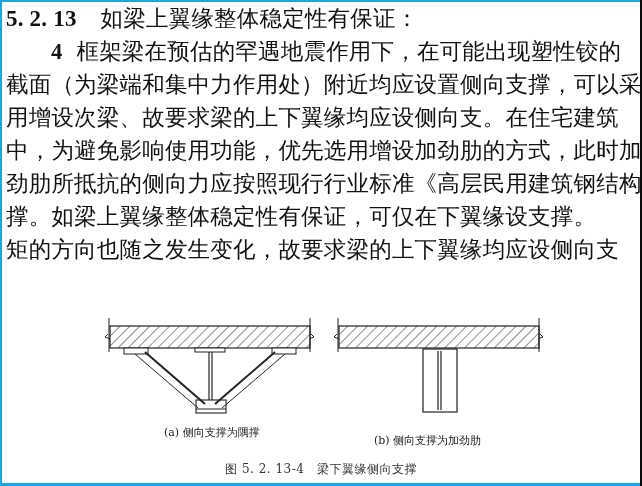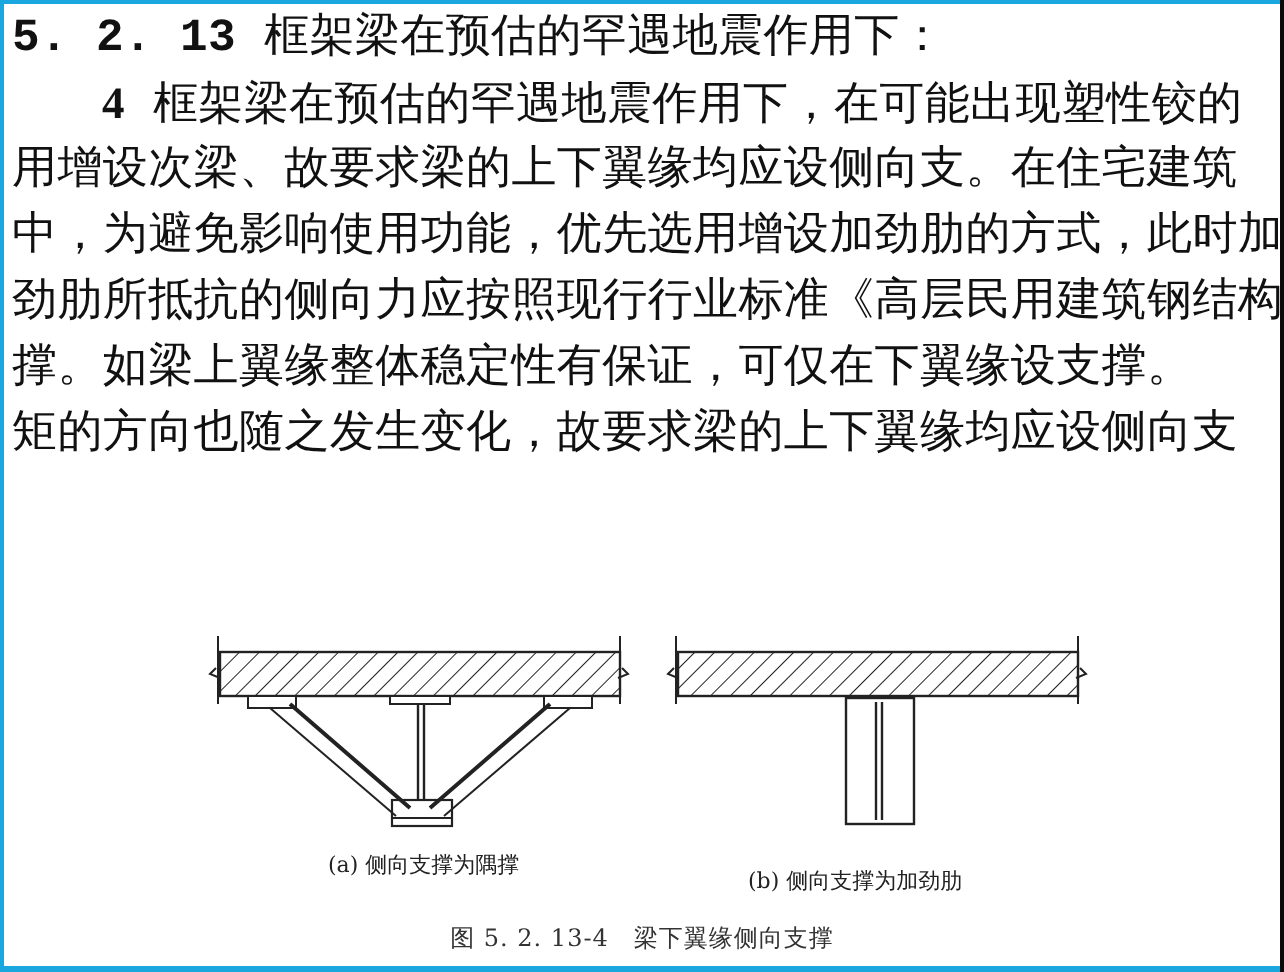--- a/index.html
+++ b/index.html
@@ -13,45 +13,46 @@
       border-right: 2px solid #1aa7e0;
       background: #ffffff;
     }
     .dark-edge { position: absolute; right: 0; top: 0; width: 2px; height: 486px; background: #0a0a0a; }
     .text {
       position: absolute; left: 6px; top: 2px; width: 628px;
       font-family: "DejaVu Serif", "Liberation Serif", serif;
       font-size: 22.5px; color: #111;
     }
     .line { height: 33px; line-height: 33px; white-space: nowrap; letter-spacing: 0.2px; }
-    .clause-no { font-family: Liberation Mono, monospace; font-weight: bold; font-size: 23px; margin-right: 14px; }
+    .clause-no { font-family: Liberation Serif, serif; font-weight: bold; font-size: 23px; margin-right: 24px; }
     .item-no { font-family: "Liberation Serif", serif; font-weight: bold; margin-left: 45px; margin-right: 14px; }
     .figures { position: absolute; left: 0; top: 312px; width: 642px; height: 174px; }
     .caption {
       position: absolute; font-family: "DejaVu Serif", serif; font-size: 11px; color: #222;
       white-space: nowrap;
     }
     .fig-title {
       position: absolute; left: 0; width: 642px; top: 461px; text-align: center;
       font-family: "DejaVu Serif", serif; font-size: 12px; color: #333; letter-spacing: 0.5px;
     }
   </style>
 </head>
 <body>
 
 <div class="frame"></div>
 <div class="dark-edge"></div>
 
 <div class="text">
   <div class="line">
-    <span class="clause-no">5. 2. 13</span><span>框架梁在预估的罕遇地震作用下：</span>
+    <span class="clause-no">5. 2. 13</span><span>如梁上翼缘整体稳定性有保证：</span>
   </div>
   <div class="line">
     <span class="item-no">4</span><span>框架梁在预估的罕遇地震作用下，在可能出现塑性铰的</span>
   </div>
+  <div class="line">截面（为梁端和集中力作用处）附近均应设置侧向支撑，可以采</div>
   <div class="line">用增设次梁、故要求梁的上下翼缘均应设侧向支。在住宅建筑</div>
   <div class="line">中，为避免影响使用功能，优先选用增设加劲肋的方式，此时加</div>
   <div class="line">劲肋所抵抗的侧向力应按照现行行业标准《高层民用建筑钢结构</div>
   <div class="line">撑。如梁上翼缘整体稳定性有保证，可仅在下翼缘设支撑。</div>
   <div class="line">矩的方向也随之发生变化，故要求梁的上下翼缘均应设侧向支</div>
 </div>
 
 <svg class="figures" width="642" height="174" viewBox="0 312 642 174" xmlns="http://www.w3.org/2000/svg">
   <defs>
     <pattern id="hatch" patternUnits="userSpaceOnUse" width="7" height="7" patternTransform="rotate(45)">

